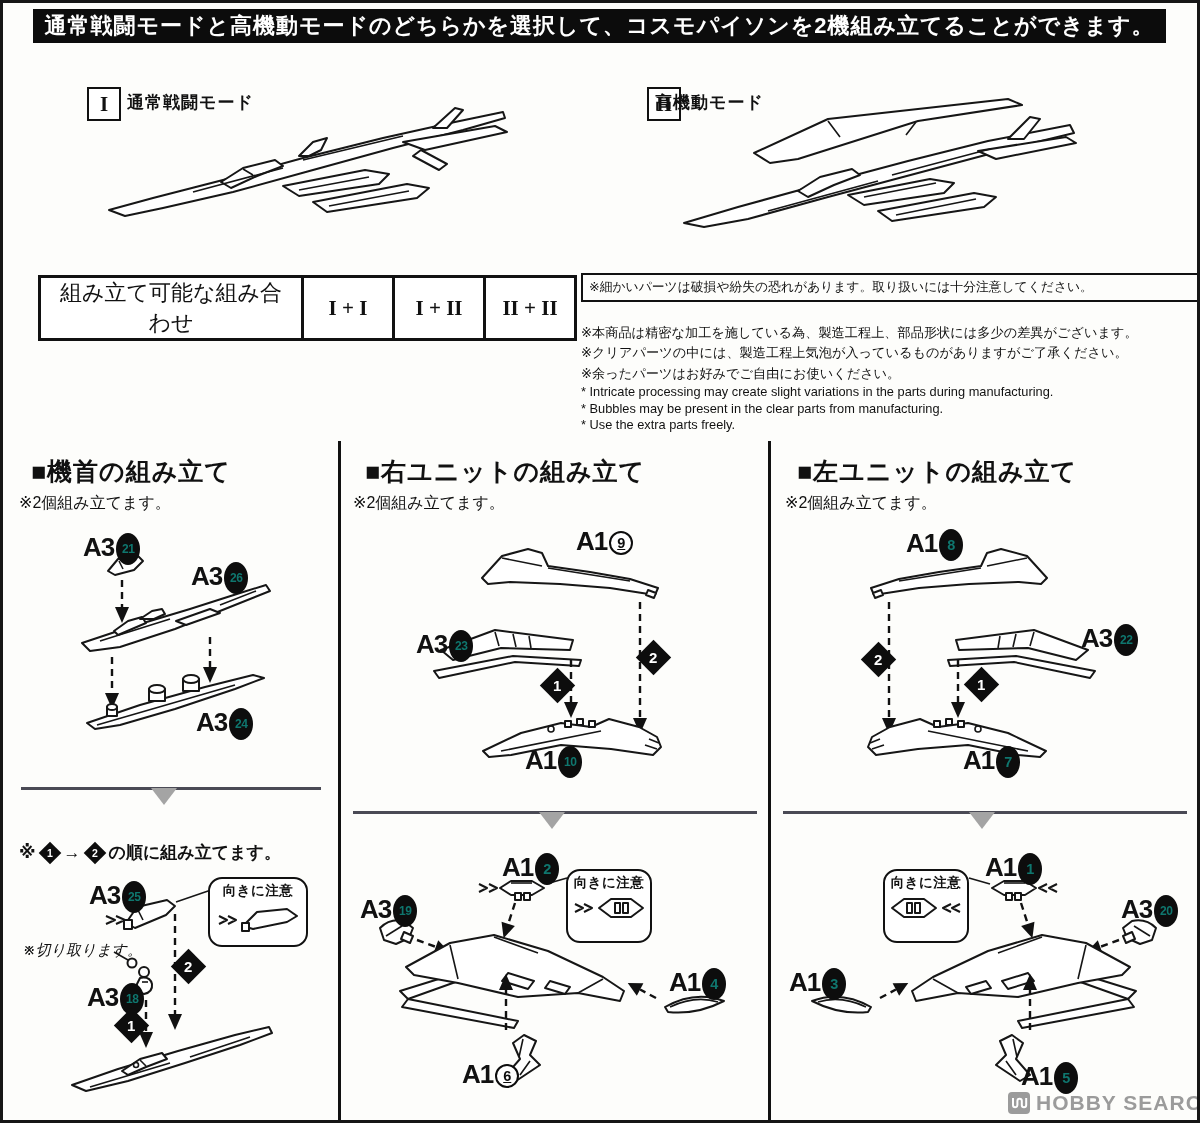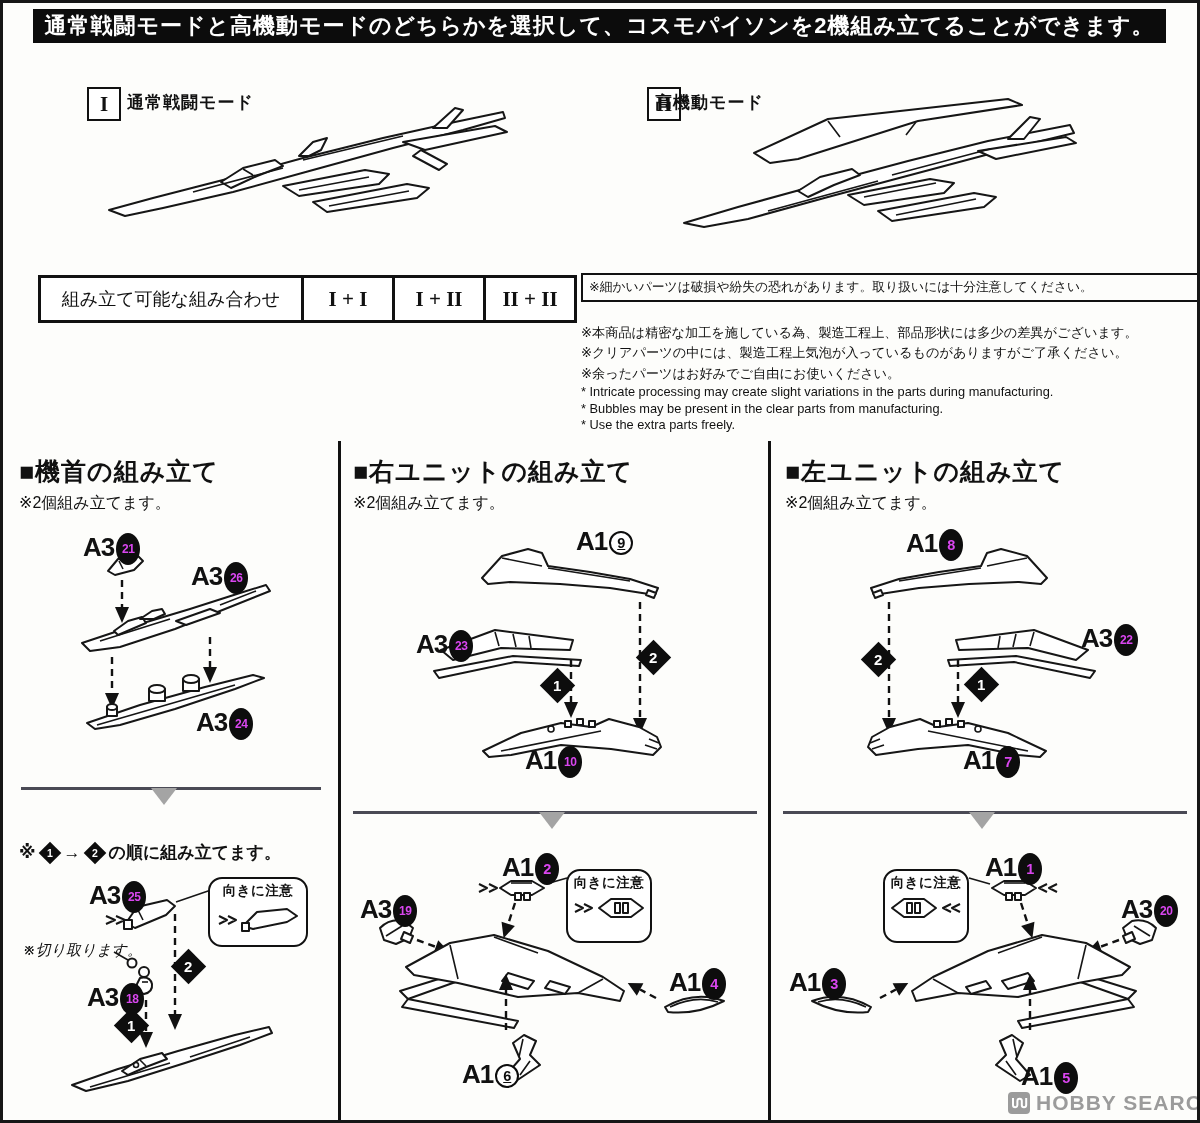--- a/index.html
+++ b/index.html
@@ -10,40 +10,40 @@
   
   .top-banner{background:#0c0c0c;color:#fff;display:flex;align-items:center;justify-content:center;
               font-weight:bold;font-size:22px;letter-spacing:1px;white-space:nowrap;}
   
   .numeral-box{border:2.5px solid #111;width:30px;height:30px;display:flex;align-items:center;justify-content:center;
                font-family:"Liberation Serif","DejaVu Serif",serif;font-size:21px;font-weight:bold;background:#fff;}
   .mode-label{font-size:17px;font-weight:bold;letter-spacing:1px;}
   
   table.combo{border-collapse:collapse;background:#fff;}
   .combo td{border:3px solid #111;text-align:center;vertical-align:middle;}
-  .combo .hd{width:240px;height:42px;font-size:18px;padding:0 10px;}
+  .combo .hd{width:240px;height:42px;font-size:22px;padding:0 10px;}
   .combo .opt{width:86px;font-family:"Liberation Serif","DejaVu Serif",serif;font-size:21px;font-weight:bold;}
   
   .notice-box{border:2.5px solid #111;padding:3px 6px;font-size:12.8px;line-height:1.45;width:724px;box-sizing:border-box;}
   .nb2{padding-left:14px;}
   .nplain{font-size:13.2px;margin-top:2.5px;white-space:nowrap;}
   .neng{font-size:12.8px;margin-top:1.5px;white-space:nowrap;}
   
   .section-banner{left:0;top:404px;width:100%;height:34px;background:linear-gradient(#818181,#686868);
                   border-top:3px solid #111;border-bottom:3px solid #111;box-sizing:border-box;
                   display:flex;align-items:center;justify-content:center;color:#fff;font-weight:bold;
                   font-size:20px;letter-spacing:2px;}
   .vline{width:2.5px;background:#111;top:438px;height:682px;}
   
-  .col-title{font-size:25px;font-weight:bold;letter-spacing:1px;white-space:nowrap;}
+  .col-title{font-size:25px;font-weight:bold;letter-spacing:1px;white-space:nowrap;margin-left:12px;}
   .col-note{font-size:16px;white-space:nowrap;}
   
   .part-label{display:flex;align-items:center;gap:2px;white-space:nowrap;}
   .pfx{font-size:26px;font-weight:bold;letter-spacing:-1px;}
-  .badge{width:24px;height:32px;border-radius:50%;background:#0d0d0d;color:#d946ef;font-size:14.5px;font-weight:bold;
+  .badge{width:24px;height:32px;border-radius:50%;background:#0d0d0d;color:#0f766e;font-size:14.5px;font-weight:bold;
          display:flex;align-items:center;justify-content:center;margin-top:3px;flex:none;}
   .badge.two{font-size:12px;letter-spacing:-0.5px;}
   .badge.white{background:#fff;color:#0d0d0d;border:2.2px solid #0d0d0d;width:20px;height:20px;}
   .badge.u{text-decoration:underline;}
   
   .diamond{width:25px;height:25px;background:#0d0d0d;display:flex;align-items:center;justify-content:center;transform:rotate(45deg);}
   .diamond>span{transform:rotate(-45deg);color:#fff;font-size:15px;font-weight:bold;}
   .mini-d{display:inline-flex;width:16px;height:16px;background:#0d0d0d;transform:rotate(45deg);
           align-items:center;justify-content:center;margin:0 6px;flex:none;}
   .mini-d>span{transform:rotate(-45deg);color:#fff;font-size:10.5px;font-weight:bold;}

